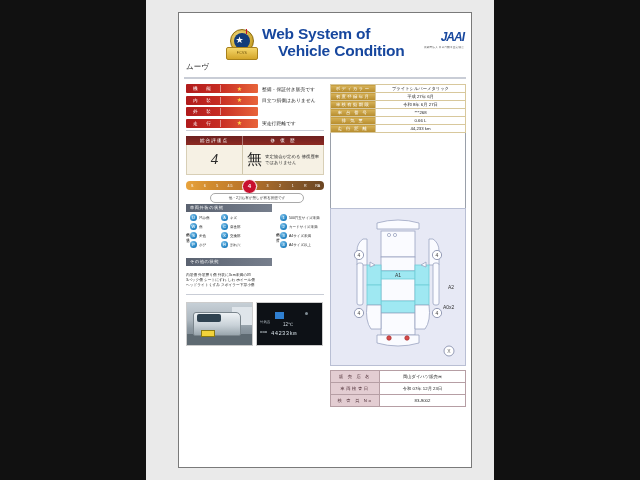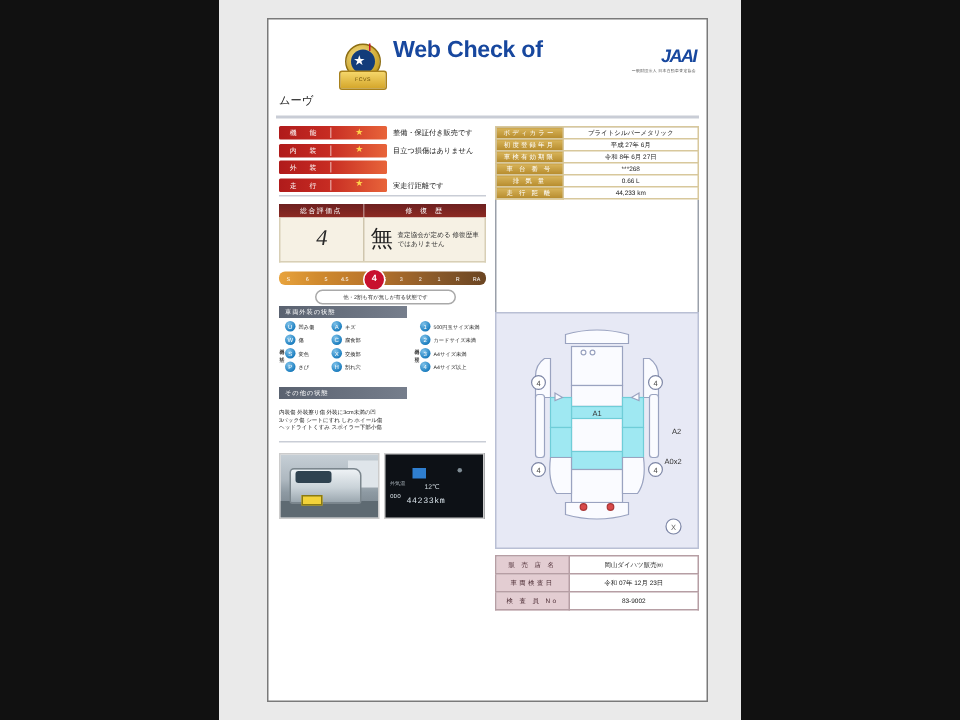--- a/index.html
+++ b/index.html
@@ -196,21 +196,22 @@
   <div class="sheet">
   <div class="inner">
 
     <div class="hdr">
       <div class="logo">
         <div class="disc"></div>
         <div class="star">★</div>
         <div class="ribbon">FCVS</div>
       </div>
       <div class="title">
-        <span>Web Check of</span>
+        <span>Web System of</span>
+        <span class="l2">Vehicle Condition</span>
       </div>
       <div class="jaai">
         <div class="mark">JAAI</div>
         <div class="sub">一般財団法人 日本自動車査定協会</div>
       </div>
       <div class="carname">ムーヴ</div>
       <div class="hdrline"></div>
     </div>
 
     <div class="bars">

